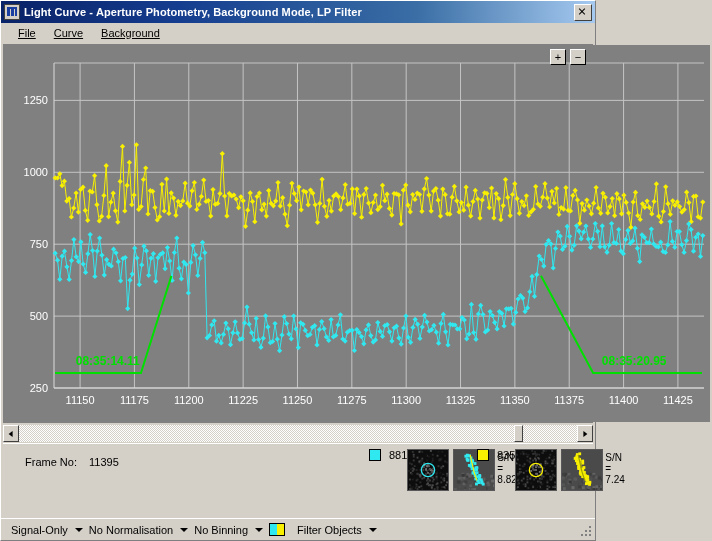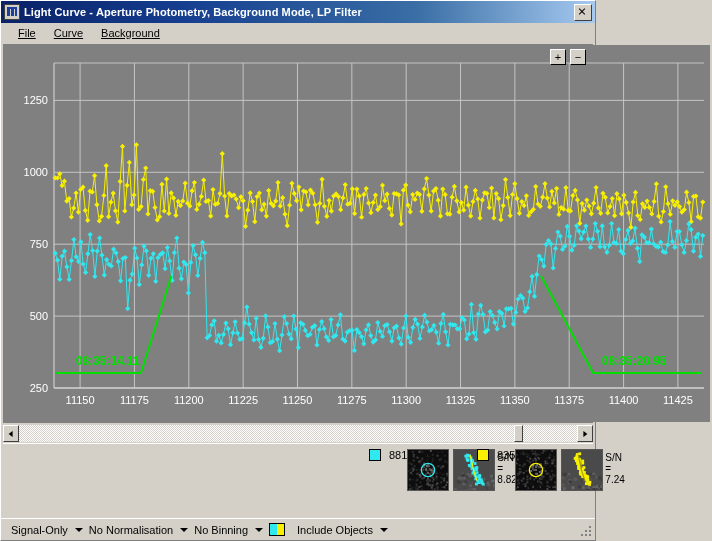--- a/index.html
+++ b/index.html
@@ -941,20 +941,24 @@
   <div class="hscroll">
     <div class="sb-btn sb-left"></div>
     <div class="sb-track">
       <div class="sb-thumb" id="sb-thumb" style="left: 495px;"></div>
     </div>
     <div class="sb-btn sb-right"></div>
   </div>
 
   <div class="lower">
     <div class="info-box">
+      <div class="info-row">
+        <div class="info-label">Frame No:</div>
+        <div class="info-value">11395</div>
+      </div>
     </div>
 
     <div class="objects-box">
       <div class="obj">
         <div class="obj-head">
           <div class="obj-swatch" id="sw0" style="background: rgb(48, 232, 240);"></div>
           <div class="obj-id">881</div>
         </div>
         <div class="obj-thumbs">
           <svg class="thumb" id="th0a" viewBox="0 0 42 42">
@@ -1602,21 +1606,21 @@
     </div>
     <div class="combo">
       <span>No Binning</span>
       <span class="arrow"></span>
     </div>
     <div class="combo">
       <span class="obj-color-swatch" id="statswatch">
           <i style="background: rgb(48, 232, 240);"></i>
           <i style="background: rgb(248, 240, 0);"></i>
         </span>
-      <span>Include Objects</span>
+      <span>Filter Objects</span>
       <span class="arrow"></span>
     </div>
     <div class="grip">
       <i style="left:10px;top:10px"></i>
         <i style="left:6px;top:10px"></i>
         <i style="left:10px;top:6px"></i>
       <i style="left:2px;top:10px"></i>
         <i style="left:6px;top:6px"></i>
         <i style="left:10px;top:2px"></i>
     </div>

